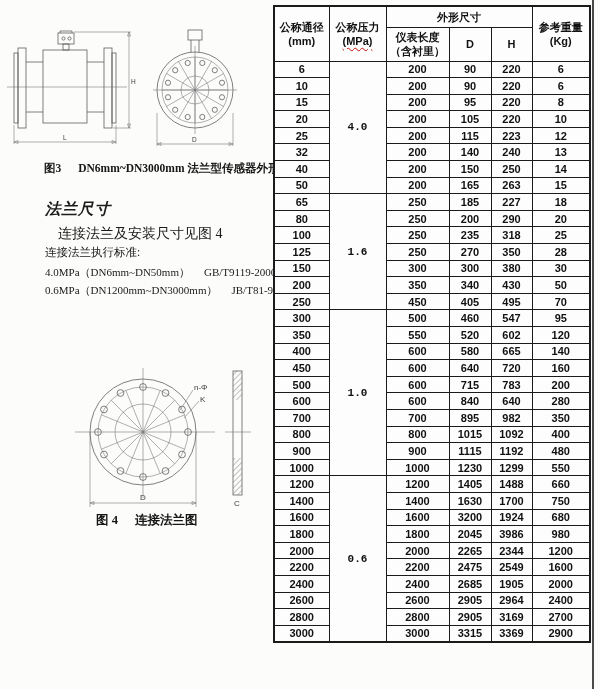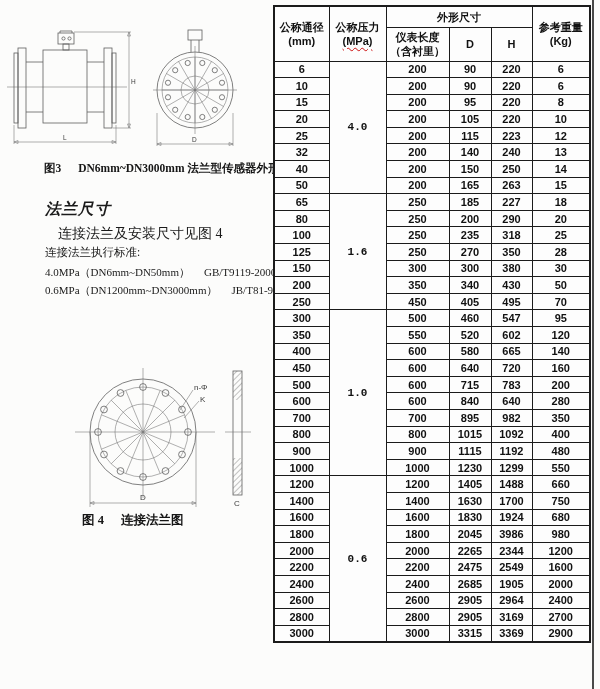--- a/index.html
+++ b/index.html
@@ -20,21 +20,21 @@
   }
   
   .left-pane { position:absolute; left:0; top:0; width:273px; height:689px; }
   .fig3-svg { position:absolute; left:5px; top:18px; }
   .fig4-svg { position:absolute; left:55px; top:360px; }
   .fig-caption {
     position:absolute; font-size:11.5px; font-weight:600;
     white-space:nowrap; color:#161616;
   }
   .fig3-caption { left:44px; top:161px; }
-  .fig4-caption { left:82px; top:512px; font-size:12.5px; }
+  .fig4-caption { left:96px; top:512px; font-size:12.5px; }
   .cap-label { margin-right:17px; }
   .section-heading {
     position:absolute; left:45px; top:199px;
     font-size:15.5px; font-weight:bold; letter-spacing:1px;font-style:italic;
   }
   .intro-line1 { position:absolute; left:58px; top:225px; font-size:14px; }
   .intro-line2 { position:absolute; left:45px; top:245px; font-size:11.5px; }
   .standards { position:absolute; left:45px; top:263px; font-size:11px;
     font-family:"Liberation Serif", serif; }
   .standards .std-row { height:18px; line-height:18px; white-space:nowrap; }
@@ -450,21 +450,21 @@
           <tr>
             <td>1400</td>
             <td>1400</td>
             <td>1630</td>
             <td>1700</td>
             <td>750</td>
           </tr>
           <tr>
             <td>1600</td>
             <td>1600</td>
-            <td>1830</td>
+            <td>3200</td>
             <td>1924</td>
             <td>680</td>
           </tr>
           <tr>
             <td>1800</td>
             <td>1800</td>
             <td>2045</td>
             <td>3986</td>
             <td>980</td>
           </tr>

